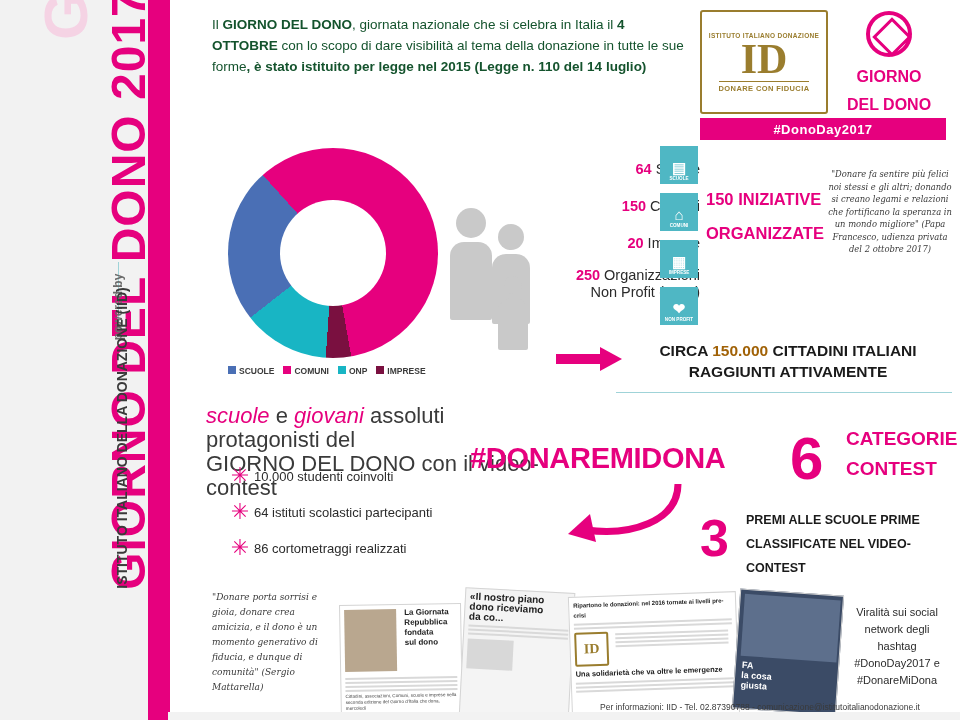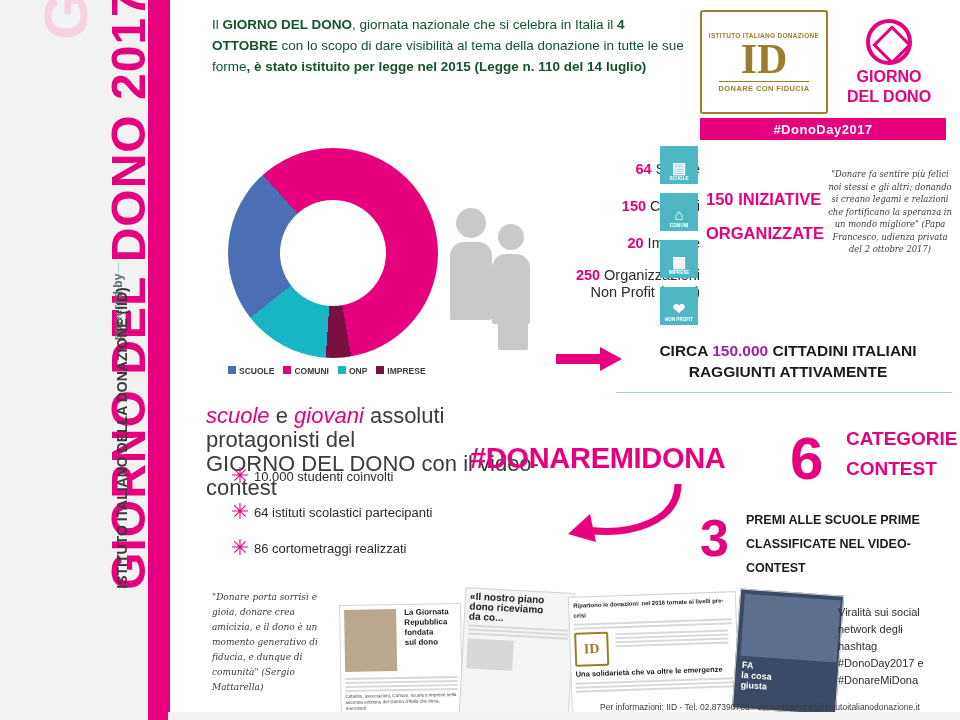--- a/index.html
+++ b/index.html
@@ -74,21 +74,21 @@
   .logo-iid .big-id {
     font-size:42px; font-weight:bold; color:#9a7d2e; line-height:40px;
     font-family:"Liberation Serif", serif;
   }
   .logo-iid .sub {
     font-size:7.5px; color:#9a7d2e; font-weight:bold; letter-spacing:.4px;
     border-top:1px solid #9a7d2e; padding-top:2px; margin-top:2px;
   }
   .logo-gdd {
     width:110px; height:104px; display:flex; flex-direction:column;
-    align-items:center; justify-content:center; gap:4px;
+    align-items:center; justify-content:center; gap:12px;
   }
   .gdd-mark {
     width:46px; height:46px; border:4px solid #e6007e; border-radius:50%;
     position:relative;
   }
   .gdd-mark:before{
     content:""; position:absolute; left:8px; top:8px; width:22px; height:22px;
     border:3px solid #e6007e; transform:rotate(45deg);
   }
   .gdd-text { font-size:16px; font-weight:bold; color:#e6007e; line-height:16px; text-align:center; }
@@ -165,21 +165,21 @@
   .arrow-pink { position:absolute; left:556px; top:344px; width:70px; height:30px; }
   .arrow-pink .shaft { position:absolute; left:0; top:10px; width:46px; height:10px; background:#e6007e; }
   .arrow-pink .head {
     position:absolute; left:44px; top:3px; width:0; height:0;
     border-left:22px solid #e6007e; border-top:12px solid transparent; border-bottom:12px solid transparent;
   }
   .circa {
     position:absolute; left:628px; top:340px; width:320px; text-align:center;
     font-size:15.5px; font-weight:bold; color:#1a1a1a; line-height:21px;
   }
-  .circa .pk { color:#a21caf; }
+  .circa .pk { color:#a16207; }
   .circa-line { position:absolute; left:616px; top:392px; width:336px; height:1px; background:#9fd3d8; }
 
   
   .scuole-txt {
     position:absolute; left:206px; top:404px; width:340px;
     font-size:22px; color:#3a3a3a; line-height:24px;
   }
   .scuole-txt .it { font-style:italic; color:#e6007e; }
 
   .bullets { position:absolute; left:226px; top:458px; width:300px; }
@@ -213,21 +213,21 @@
     font-family:"DejaVu Serif", serif; font-style:italic; font-size:9px;
     line-height:15px; color:#3a3a3a;
   }
 
   
   .clip { position:absolute; background:#ffffff; border:1px solid #d4d4d4; overflow:hidden; }
   .clip .ln { background:#d9d9d9; height:2px; margin:2px 4px; }
   .clip .hd { font-size:8px; font-weight:bold; color:#222; margin:3px 4px; line-height:10px; }
 
   .social-note {
-    position:absolute; left:838px; top:604px; width:118px; text-align:left;
+    position:absolute; left:838px; top:604px; width:118px; text-align:center;
     font-size:11px; color:#2b2b2b; line-height:17px;
   }
   .footer {
     position:absolute; left:560px; top:702px; width:400px; text-align:center;
     font-size:8.5px; color:#3a3a3a;
   }
   .bottom-band { position:absolute; left:168px; top:712px; width:792px; height:8px; background:#f2f2f2; }
 </style>
 </head>
 <body>

